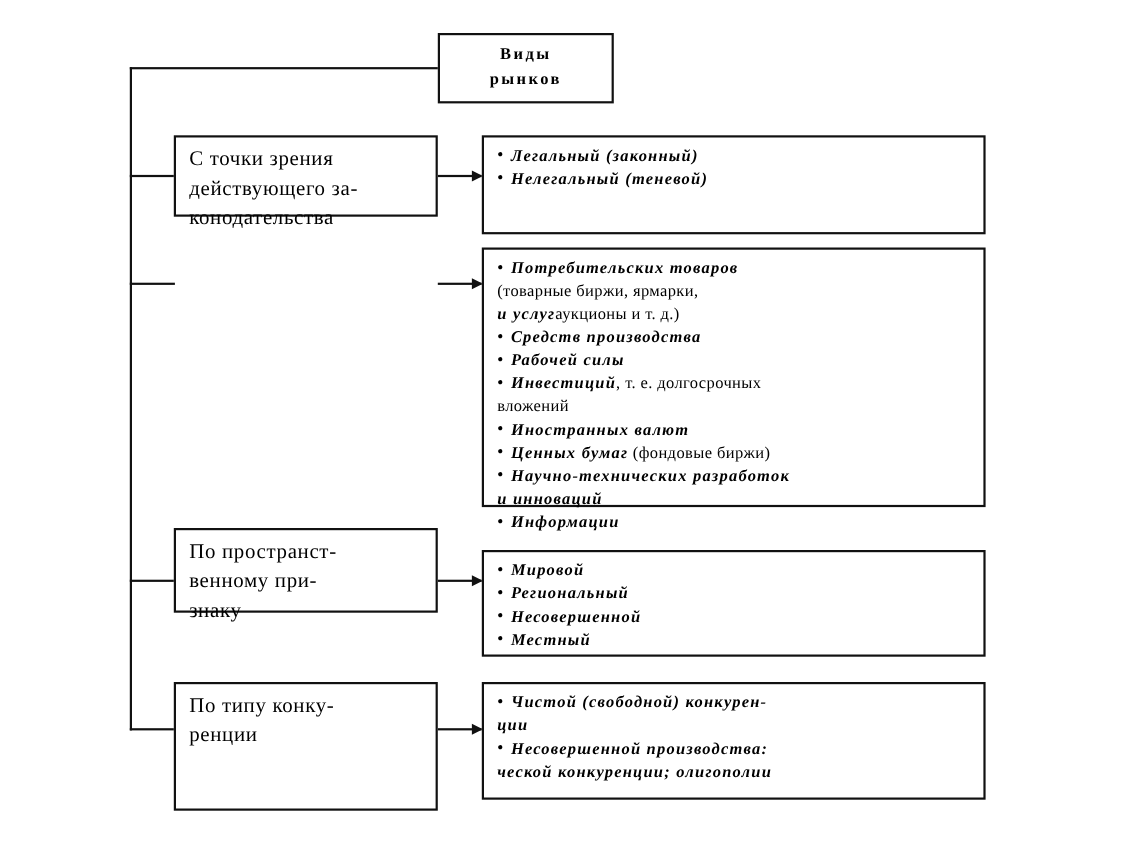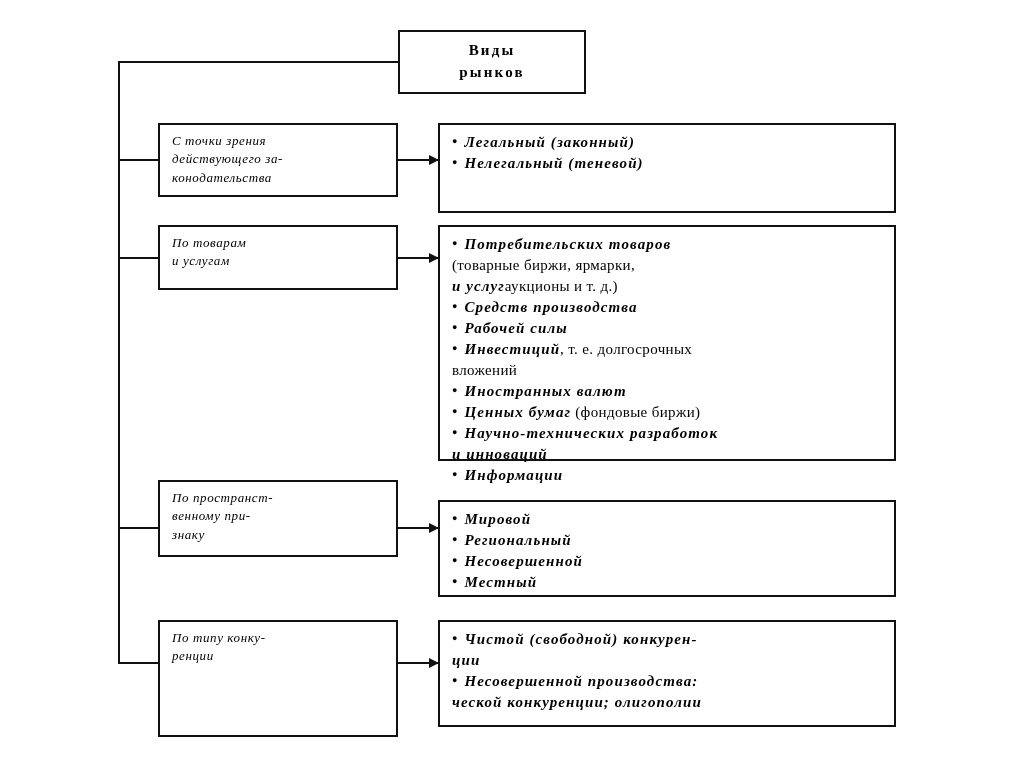--- a/index.html
+++ b/index.html
@@ -28,21 +28,21 @@
     background: #ffffff;
   }
   .box-inner {
     padding: 7px 10px 6px 12px;
   }
 
   
   .title-box {
     left: 398px;
     top: 30px;
-    width: 188px;
+    width: 160px;
     height: 64px;
   }
   .title-box .box-inner {
     padding: 0;
     height: 100%;
     display: flex;
     flex-direction: column;
     align-items: center;
     justify-content: center;
   }
@@ -50,25 +50,24 @@
     font-weight: bold;
     font-size: 15px;
     letter-spacing: 2.2px;
     line-height: 1.45;
     white-space: nowrap;
   }
 
   
   .cat-box { left: 158px; width: 240px; }
   .cat-text {
-    font-size: 13px;
+    font-size: 19px;
     line-height: 1.42;
     letter-spacing: 0.6px;
     white-space: pre-line;
-    font-style: italic;
   }
 
   #cat-0 { top: 123px;  height: 74px; }
   #cat-1 { top: 225px;  height: 65px; }
   #cat-2 { top: 480px;  height: 77px; }
   #cat-3 { top: 620px;  height: 117px; }
 
   
   .det-box { left: 438px; width: 458px; }
   #det-0 { top: 123px;  height: 90px; }
@@ -168,26 +167,20 @@
       <div class="title-line">Виды</div>
       <div class="title-line">рынков</div>
     </div>
   </div>
 
   <div class="box cat-box" id="cat-0">
     <div class="box-inner">
         <div class="cat-text">С точки зрения
 действующего за-
 конодательства</div>
-      </div>
-  </div>
-  <div class="box cat-box" id="cat-1">
-    <div class="box-inner">
-        <div class="cat-text">По товарам
-и услугам</div>
       </div>
   </div>
   <div class="box cat-box" id="cat-2">
     <div class="box-inner">
         <div class="cat-text">По пространст-
 венному при-
 знаку</div>
       </div>
   </div>
   <div class="box cat-box" id="cat-3">

